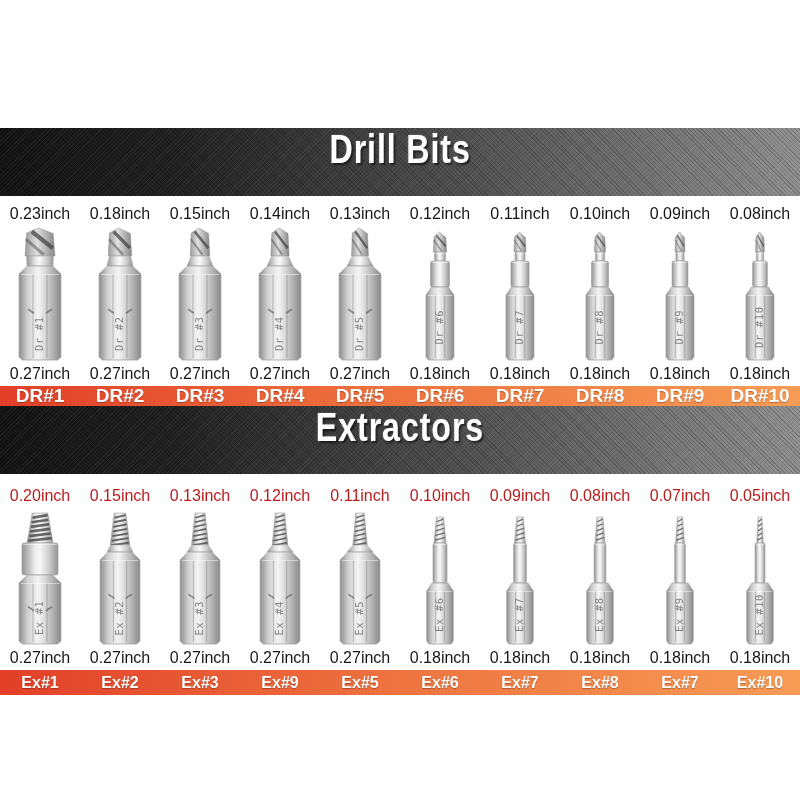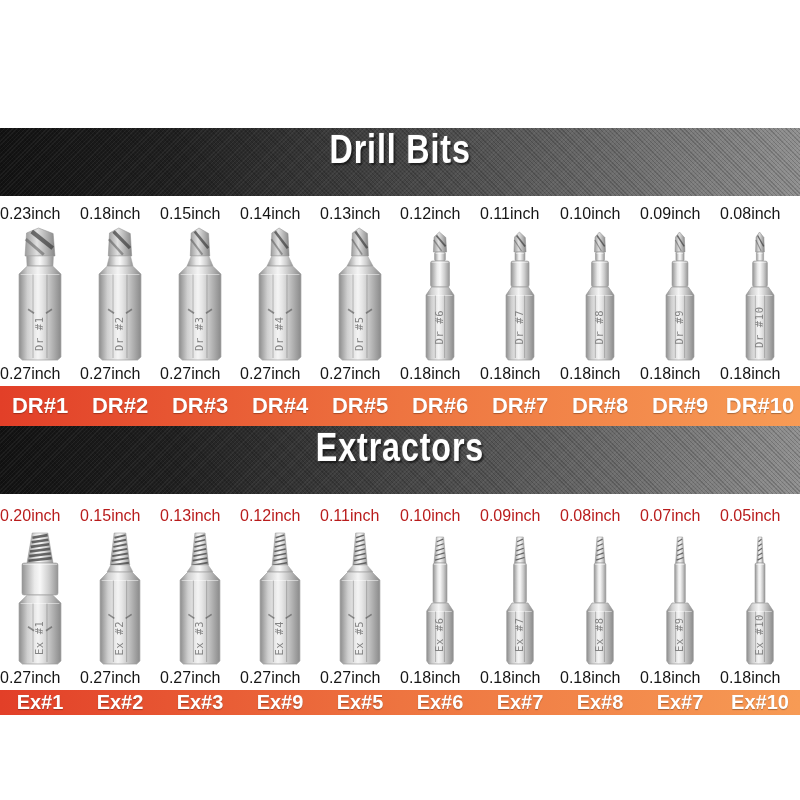--- a/index.html
+++ b/index.html
@@ -21,28 +21,28 @@
   .banner-title{
     position:relative;color:#ffffff;font-size:38px;font-weight:bold;letter-spacing:1px;
     transform:scaleX(0.85) scaleY(1.06);
     text-shadow:2px 2px 2px rgba(0,0,0,0.6), 0 0 2px #777;
     white-space:nowrap;
   }
   .meas-row{display:flex;color:#151515;font-size:16px;line-height:20px;}
   .meas-row.tip-row{padding-top:8px;}
   .meas-row.tip-row.second{padding-top:12px;padding-bottom:2px;}
   .meas-row.shank-row{padding:2px 0 2px 0;}
-  .meas-row .cell{flex:1 1 0;text-align:left;}
+  .meas-row .cell{flex:1 1 0;text-align:center;}
   .bits-row{display:flex;height:138px;}
   .bits-row .cell{flex:1 1 0;display:flex;align-items:flex-start;justify-content:center;}
   .bits-row svg{display:block;}
   .label-bar{
-    display:flex;align-items:center;height:40px;color:#fff;font-weight:bold;font-size:22px;
+    display:flex;align-items:center;height:20px;color:#fff;font-weight:bold;font-size:19px;
   }
-  .label-bar.second{height:25px;font-size:20px;}
+  .label-bar.second{height:25px;font-size:16px;}
   .label-bar .cell{flex:1 1 0;text-align:center;text-shadow:0 1px 1px rgba(0,0,0,0.3);}
   .defs-holder{position:absolute;width:0;height:0;overflow:hidden;}
 </style>
 </head>
 <body>
 
 <div class="canvas">
 
   <svg class="defs-holder" aria-hidden="true">
     <defs>

